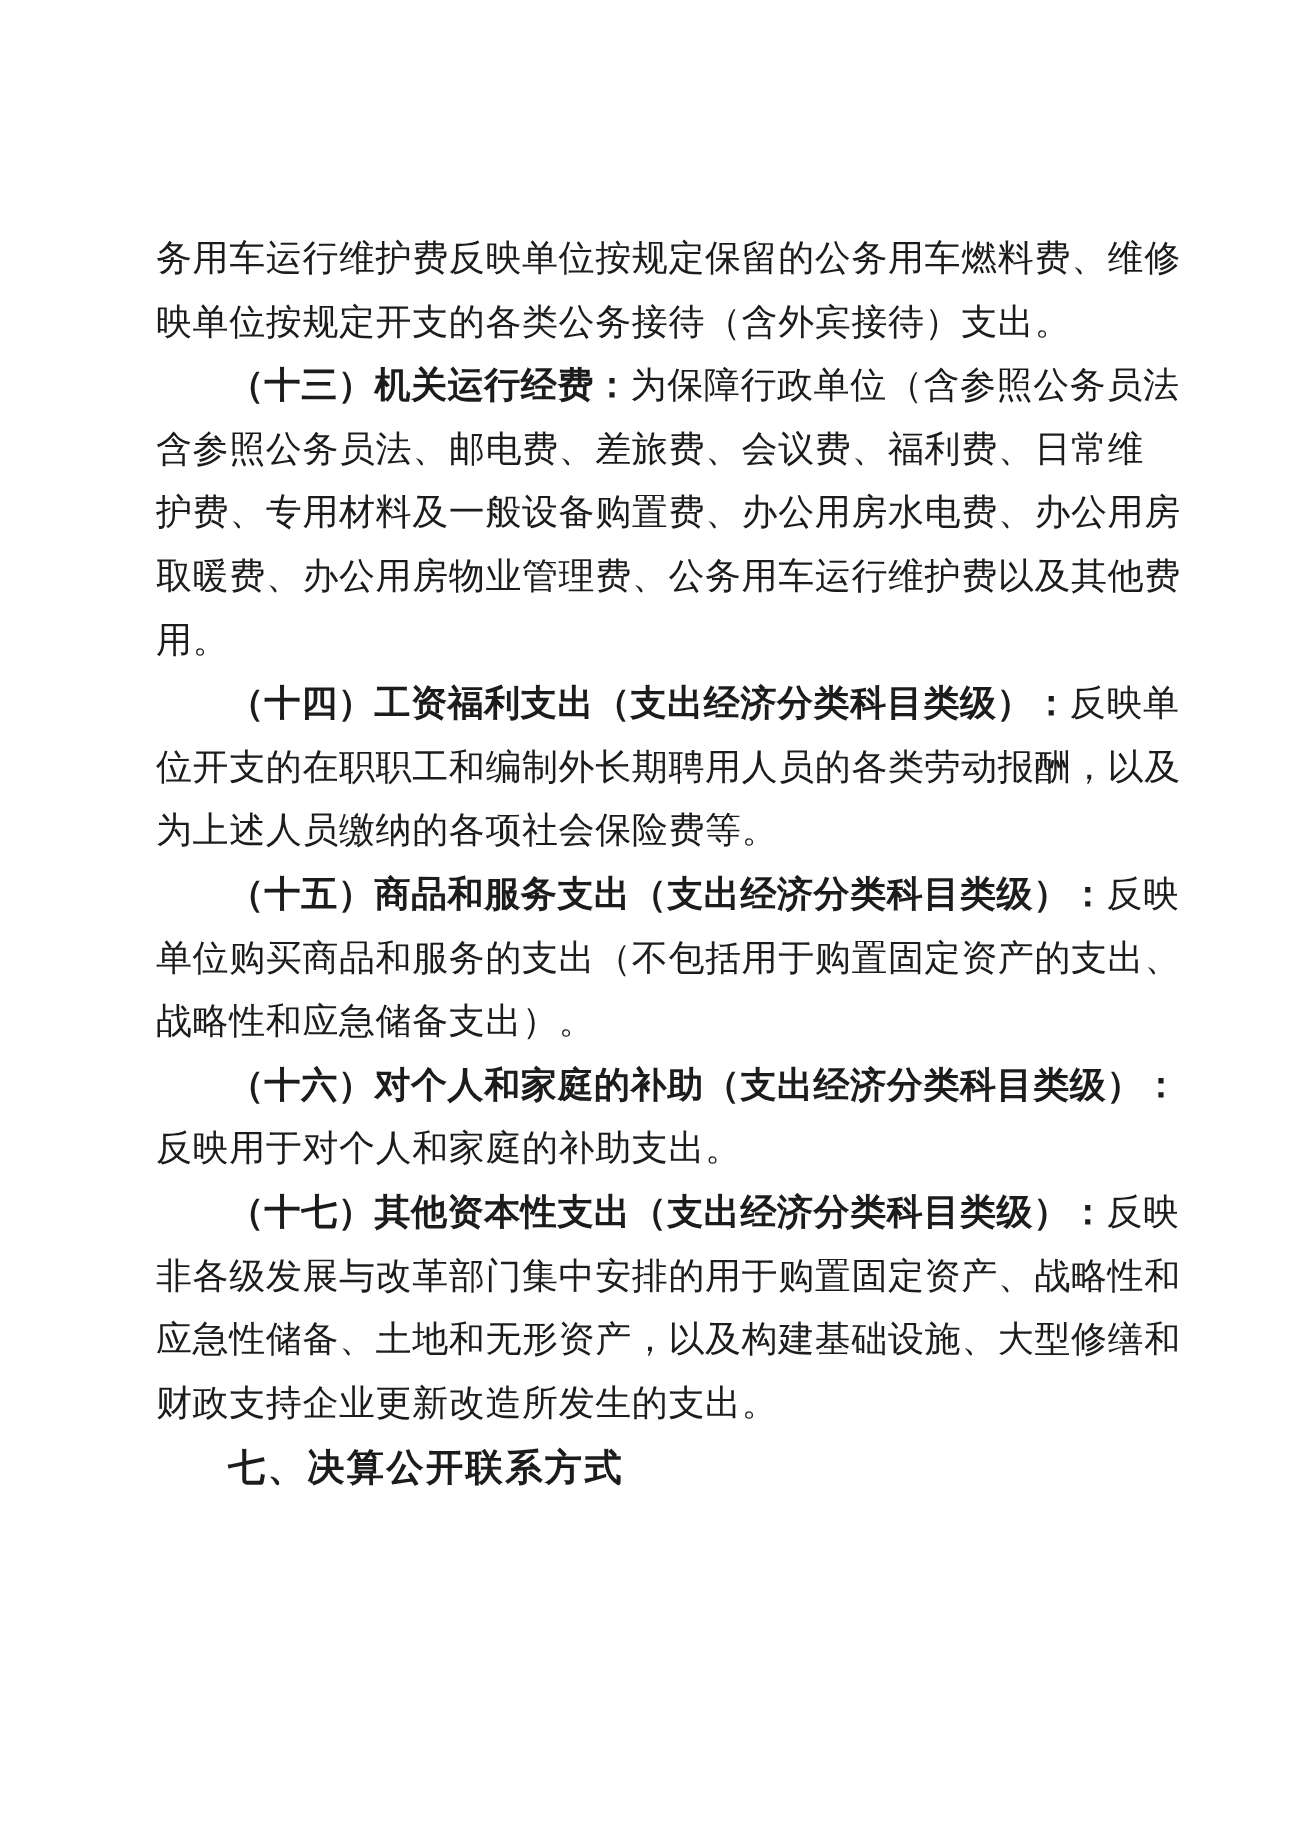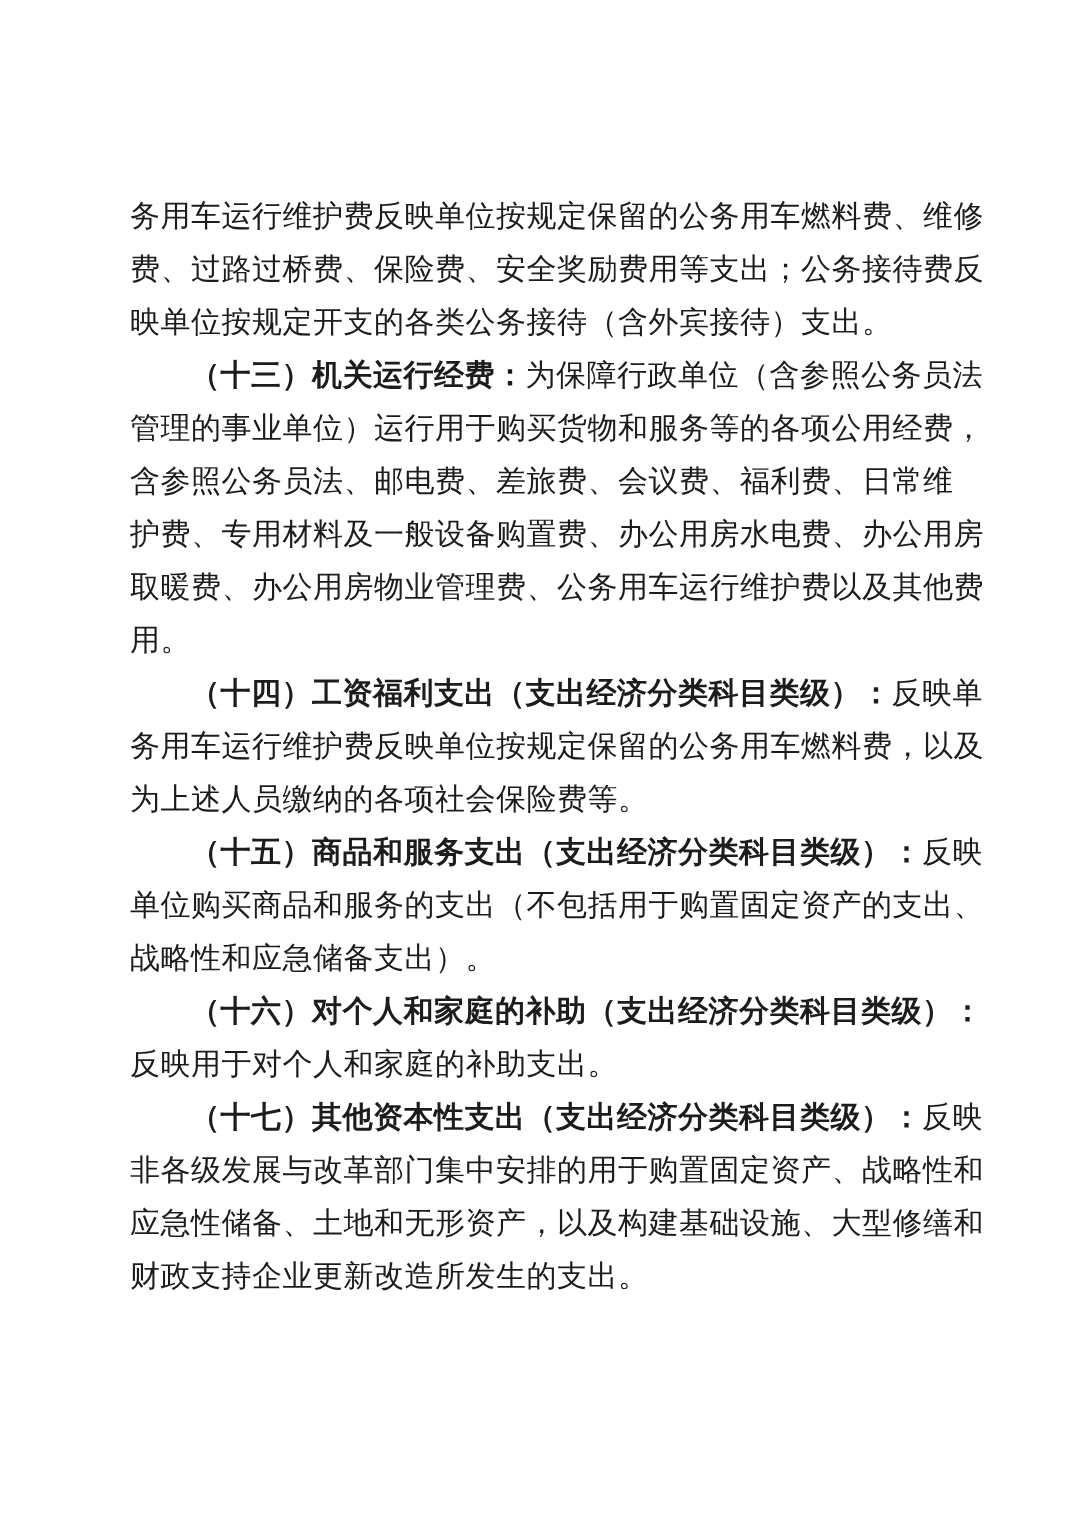--- a/index.html
+++ b/index.html
@@ -57,30 +57,28 @@
     color: #1c1c1c;
     font-family: "Liberation Serif", "DejaVu Serif", serif;
   }
 </style>
 </head>
 <body>
 
 <div class="page">
   <div class="doc-body">
       <div class="line"><span class="body-text">务用车运行维护费反映单位按规定保留的公务用车燃料费、维修</span></div>
-      <div class="line"><span class="body-text">费、过路过桥费、保险费、安全奖励费用等支出；公务接待费反</span></div>
       <div class="line left"><span class="body-text">映单位按规定开支的各类公务接待（含外宾接待）支出。</span></div>
       <div class="line indent"><span class="lead">（十三）机关运行经费：</span><span class="body-text">为保障行政单位（含参照公务员法</span></div>
-      <div class="line"><span class="body-text">管理的事业单位）运行用于购买货物和服务等的各项公用经费，</span></div>
       <div class="line"><span class="body-text">含参照公务员法、邮电费、差旅费、会议费、福利费、日常维</span></div>
       <div class="line"><span class="body-text">护费、专用材料及一般设备购置费、办公用房水电费、办公用房</span></div>
       <div class="line"><span class="body-text">取暖费、办公用房物业管理费、公务用车运行维护费以及其他费</span></div>
       <div class="line left"><span class="body-text">用。</span></div>
       <div class="line indent"><span class="lead">（十四）工资福利支出（支出经济分类科目类级）：</span><span class="body-text">反映单</span></div>
-      <div class="line"><span class="body-text">务用车运行维护费反映单位按规定保留的公务用车燃料费，以及</span></div>
+      <div class="line"><span class="body-text">位开支的在职职工和编制外长期聘用人员的各类劳动报酬，以及</span></div>
       <div class="line left"><span class="body-text">为上述人员缴纳的各项社会保险费等。</span></div>
       <div class="line indent"><span class="lead">（十五）商品和服务支出（支出经济分类科目类级）：</span><span class="body-text">反映</span></div>
       <div class="line"><span class="body-text">单位购买商品和服务的支出（不包括用于购置固定资产的支出、</span></div>
       <div class="line left"><span class="body-text">战略性和应急储备支出）。</span></div>
       <div class="line indent"><span class="lead">（十六）对个人和家庭的补助（支出经济分类科目类级）：</span></div>
       <div class="line left"><span class="body-text">反映用于对个人和家庭的补助支出。</span></div>
       <div class="line indent"><span class="lead">（十七）其他资本性支出（支出经济分类科目类级）：</span><span class="body-text">反映</span></div>
       <div class="line"><span class="body-text">非各级发展与改革部门集中安排的用于购置固定资产、战略性和</span></div>
       <div class="line"><span class="body-text">应急性储备、土地和无形资产，以及构建基础设施、大型修缮和</span></div>
       <div class="line left"><span class="body-text">财政支持企业更新改造所发生的支出。</span></div>

